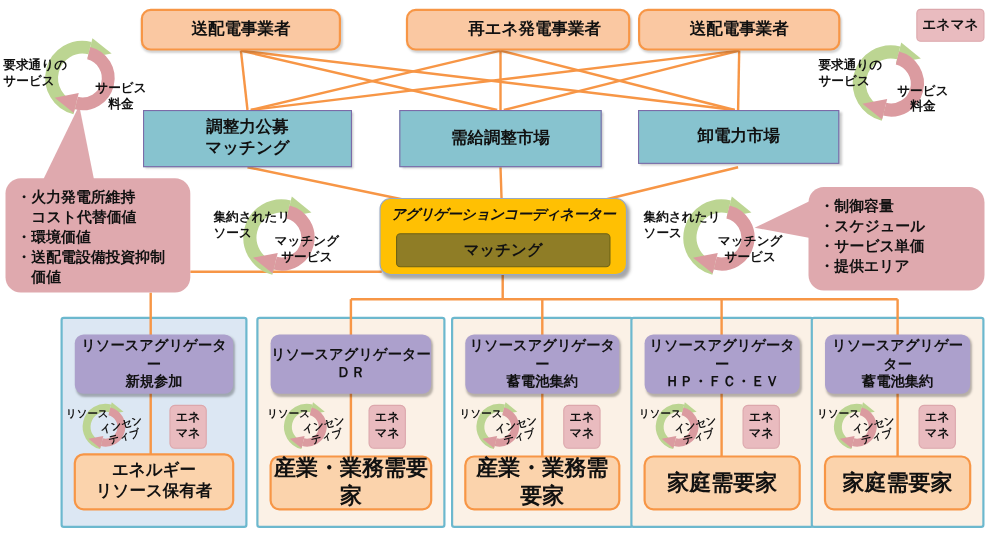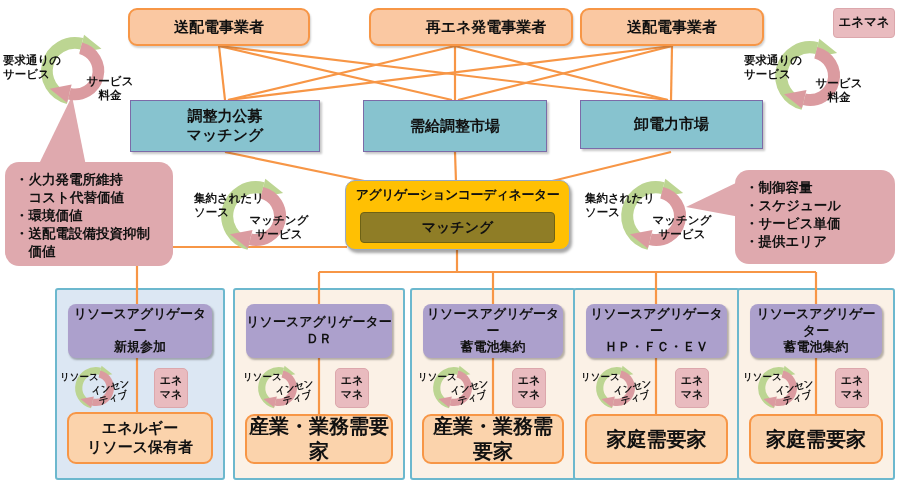--- a/index.html
+++ b/index.html
@@ -8,21 +8,21 @@
   svg.wires{position:absolute;left:0;top:0;z-index:1;}
   .box{position:absolute;box-sizing:border-box;display:flex;align-items:center;justify-content:center;
        text-align:center;font-weight:bold;white-space:pre-line;z-index:2;line-height:1.25;}
   .entity{background:#FAC8A2;border:2px solid #F79646;border-radius:9px;font-size:15px;
           box-shadow:1px 2px 2px rgba(0,0,0,0.18);}
   .market{background:#87C3CF;border:1.5px solid #7C6BA8;font-size:15px;
           box-shadow:2px 2px 2px rgba(0,0,0,0.22);}
   .badge{background:#E9BBBF;border:1px solid #DCA7AC;border-radius:4px;font-size:12.5px;}
   .coordinator{background:#FFC003;border:1px solid #97A9C6;border-radius:10px;
           box-shadow:2px 3px 3px rgba(0,0,0,0.35);align-items:flex-start;padding-top:6px;}
-  .coordinator-title{width:100%;text-align:center;font-size:13px;letter-spacing:-0.5px;font-weight:bold;}
+  .coordinator-title{width:100%;text-align:center;font-size:13px;letter-spacing:-0.5px;font-weight:bold;font-style:italic;}
   .matching{position:absolute;left:14px;right:14px;top:31px;height:29px;background:#8F7D26;
           border:1px solid #6E6214;border-radius:4px;display:flex;align-items:center;justify-content:center;
           font-size:14px;font-weight:bold;}
   .callout{position:absolute;background:#DFA9AE;border-radius:14px;padding:9px 6px 6px 10px;
           font-size:13.5px;line-height:1.34;text-align:left;white-space:pre-line;font-weight:bold;z-index:2;
           box-sizing:border-box;}
   .panel{position:absolute;top:288px;height:192px;border:2px solid #6CB8CE;border-radius:3px;
           box-sizing:border-box;background:#FBF1E6;}
   .panel.blue{background:#DCE7F3;}
   .agg{position:absolute;left:11px;right:11px;top:14px;height:54px;background:#ACA0CC;border-radius:8px;

